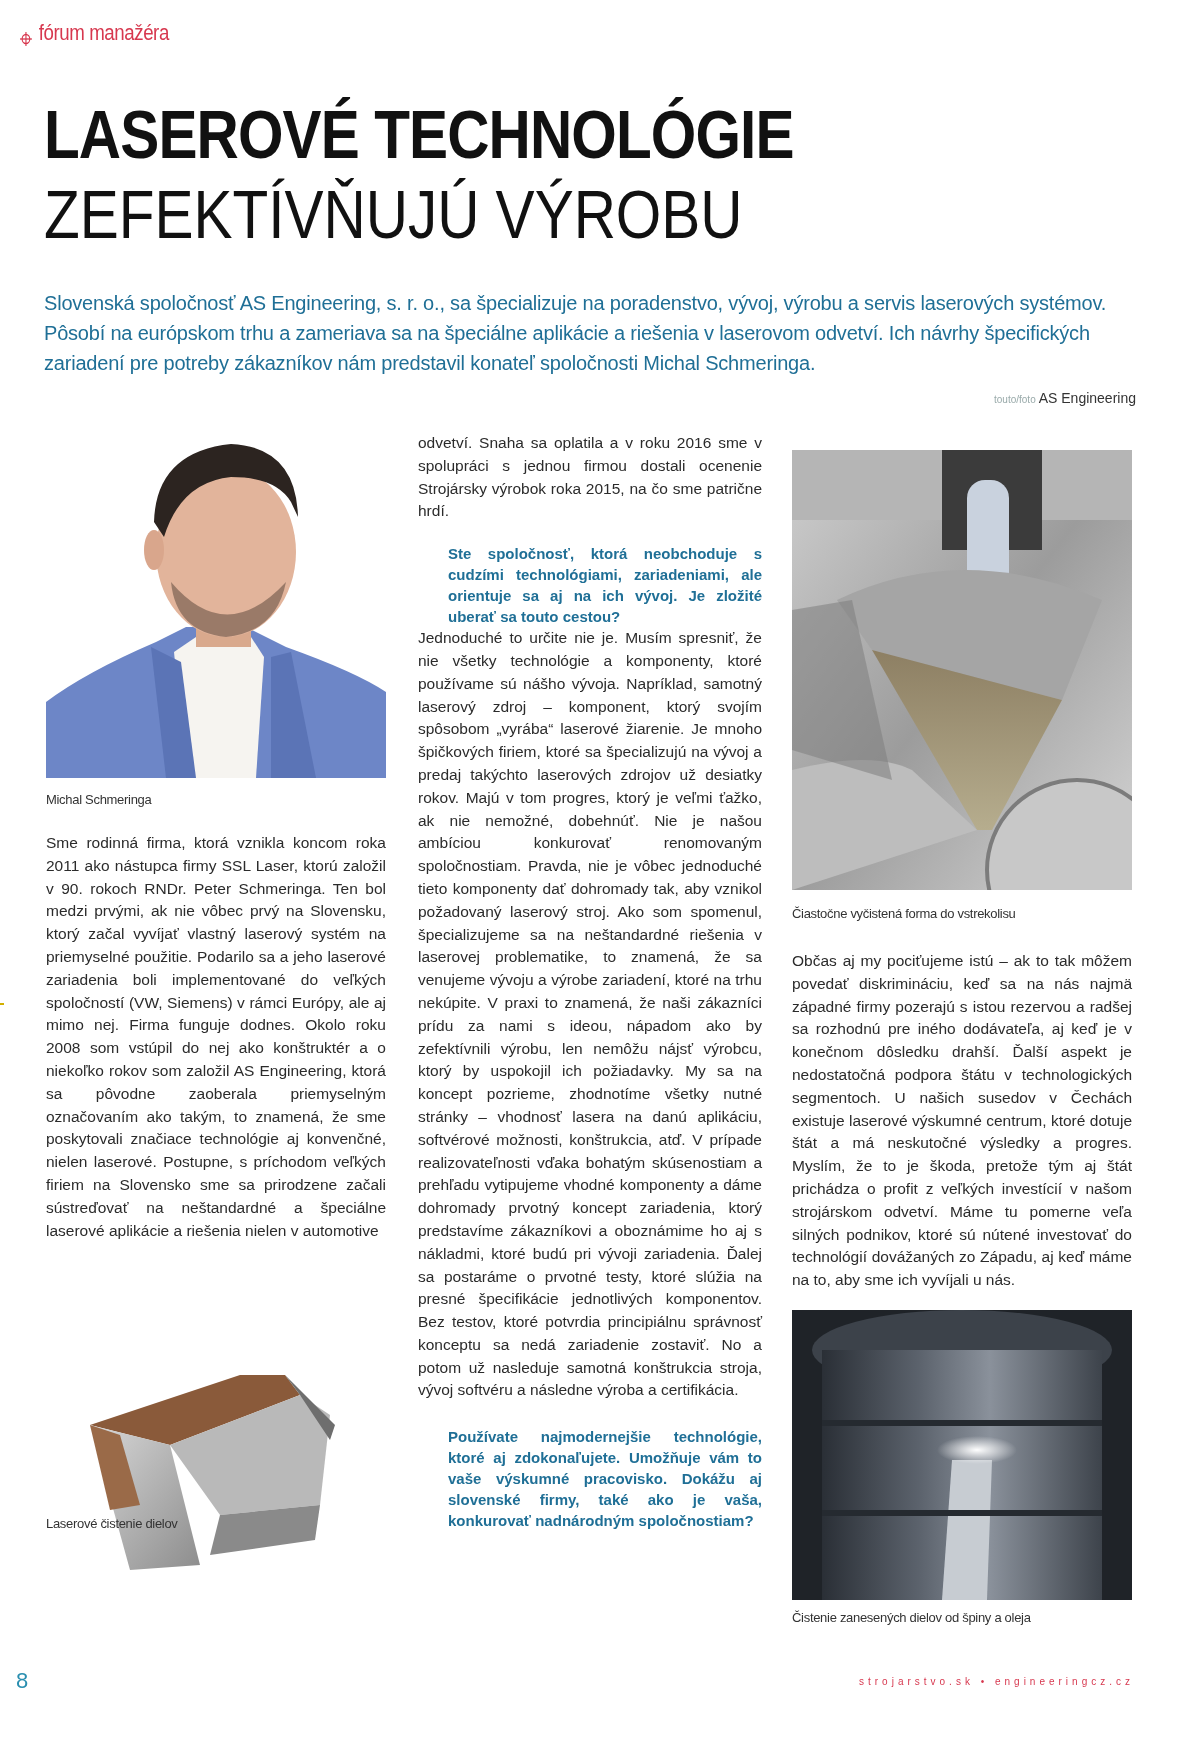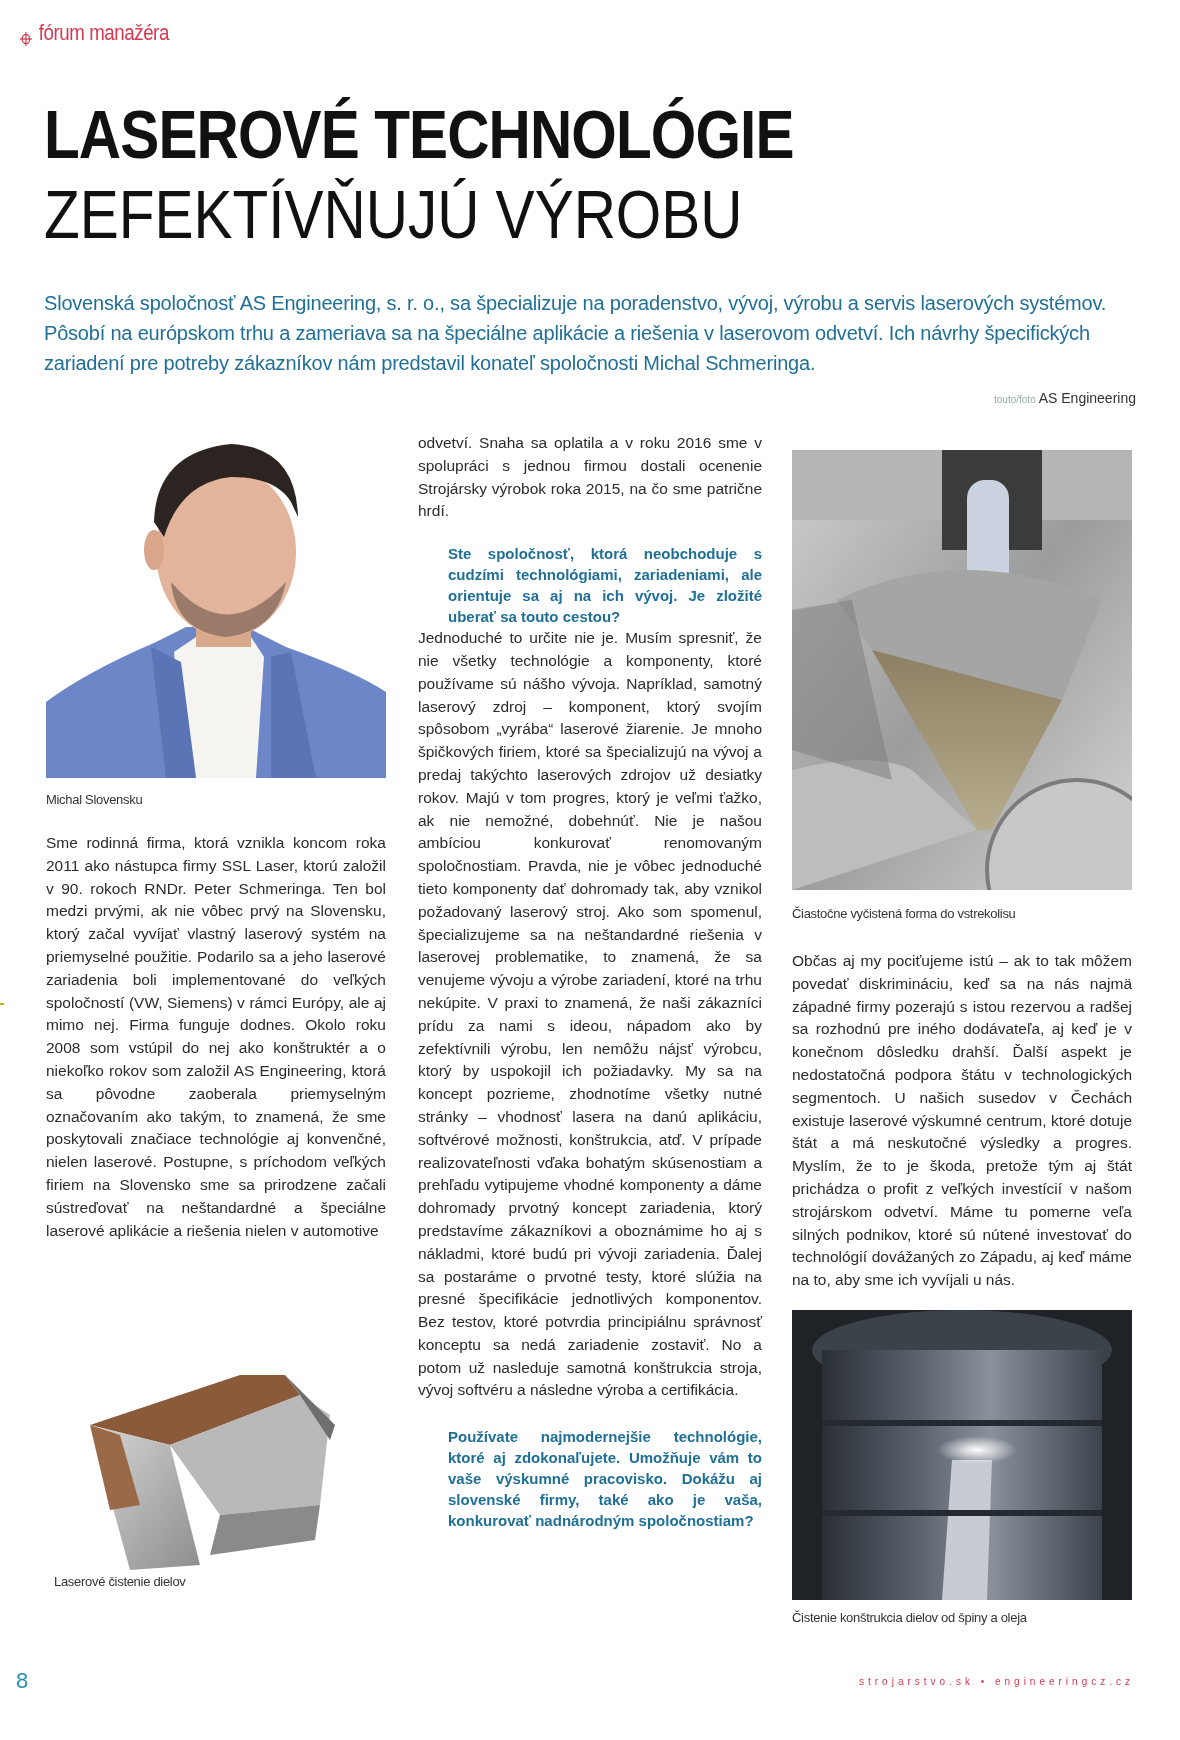--- a/index.html
+++ b/index.html
@@ -53,21 +53,21 @@
     <path d="M128 220 L150 205 L205 205 L218 225 L210 346 L140 346 Z" fill="#f6f4f0"></path>
     <path d="M105 215 L135 230 L150 346 L120 346 Z" fill="#5b74b6"></path>
     <path d="M225 225 L245 220 L270 346 L225 346 Z" fill="#5b74b6"></path>
     <rect x="150" y="170" width="55" height="45" fill="#d9a98d"></rect>
     <ellipse cx="180" cy="120" rx="70" ry="85" fill="#e2b49b"></ellipse>
     <path d="M108 90 Q110 20 185 12 Q250 15 252 85 L245 70 Q230 45 185 45 Q135 50 118 105 Z" fill="#2c2420"></path>
     <path d="M125 150 Q180 215 240 150 Q230 200 180 205 Q130 200 125 150 Z" fill="#6b5346" opacity="0.6"></path>
     <ellipse cx="108" cy="118" rx="10" ry="20" fill="#d9a68c"></ellipse>
   </svg>
 </div>
-<div class="abs caption" style="left:46px; top:792px;">Michal Slovensku</div>
+<div class="abs caption" style="left:46px; top:792px;">Michal Schmeringa</div>
 
 <div class="abs col" style="left:46px; top:832px; width:340px;">
   <p>Sme rodinná firma, ktorá vznikla koncom roka 2011 ako nástupca firmy SSL Laser, ktorú založil v 90. rokoch RNDr. Peter Schmeringa. Ten bol medzi prvými, ak nie vôbec prvý na Slovensku, ktorý začal vyvíjať vlastný laserový systém na priemyselné použitie. Podarilo sa a jeho laserové zariadenia boli implementované do veľkých spoločností (VW, Siemens) v rámci Európy, ale aj mimo nej. Firma funguje dodnes. Okolo roku 2008 som vstúpil do nej ako konštruktér a o niekoľko rokov som založil AS Engineering, ktorá sa pôvodne zaoberala priemyselným označovaním ako takým, to znamená, že sme poskytovali značiace technológie aj konvenčné, nielen laserové. Postupne, s príchodom veľkých firiem na Slovensko sme sa prirodzene začali sústreďovať na neštandardné a špeciálne laserové aplikácie a riešenia nielen v automotive</p>
 </div>
 
 <div class="abs photo" style="left:60px; top:1365px; width:320px; height:210px;">
   <svg width="320" height="210" viewBox="0 0 320 210">
     <defs>
       <linearGradient id="metal" x1="0" y1="0" x2="1" y2="1">
           <stop offset="0" stop-color="#d8d8d8"></stop>
@@ -75,21 +75,21 @@
         </linearGradient>
     </defs>
     <path d="M30 60 L180 10 L225 10 L240 30 L110 80 Z" fill="#8a5a3a"></path>
     <path d="M30 60 L110 80 L140 200 L70 205 Z" fill="url(#metal)"></path>
     <path d="M110 80 L240 30 L270 50 L260 140 L160 150 Z" fill="#b9b9b9"></path>
     <path d="M30 60 L60 70 L80 140 L50 145 Z" fill="#9a6a48"></path>
     <path d="M160 150 L260 140 L255 175 L150 190 Z" fill="#8a8a8a"></path>
     <path d="M225 10 L275 60 L270 75 L240 30 Z" fill="#6e6e6e"></path>
   </svg>
 </div>
-<div class="abs caption" style="left:46px; top:1574px;margin-left:8px;">Laserové čistenie dielov</div>
+<div class="abs caption" style="left:46px; top:1516px;">Laserové čistenie dielov</div>
 
 <div class="abs col" style="left:418px; top:432px; width:344px;">
   <p style="margin-bottom:20px;">odvetví. Snaha sa oplatila a v roku 2016 sme v spolupráci s jednou firmou dostali ocenenie Strojársky výrobok roka 2015, na čo sme patrične hrdí.</p>
   <p class="question" style="">Ste spoločnosť, ktorá neobchoduje s cudzími technológiami, zariadeniami, ale orientuje sa aj na ich vývoj. Je zložité uberať sa touto cestou?</p>
   <p style="margin-bottom:24px;">Jednoduché to určite nie je. Musím spresniť, že nie všetky technológie a komponenty, ktoré používame sú nášho vývoja. Napríklad, samotný laserový zdroj – komponent, ktorý svojím spôsobom „vyrába“ laserové žiarenie. Je mnoho špičkových firiem, ktoré sa špecializujú na vývoj a predaj takýchto laserových zdrojov už desiatky rokov. Majú v tom progres, ktorý je veľmi ťažko, ak nie nemožné, dobehnúť. Nie je našou ambíciou konkurovať renomovaným spoločnostiam. Pravda, nie je vôbec jednoduché tieto komponenty dať dohromady tak, aby vznikol požadovaný laserový stroj. Ako som spomenul, špecializujeme sa na neštandardné riešenia v laserovej problematike, to znamená, že sa venujeme vývoju a výrobe zariadení, ktoré na trhu nekúpite. V praxi to znamená, že naši zákazníci prídu za nami s ideou, nápadom ako by zefektívnili výrobu, len nemôžu nájsť výrobcu, ktorý by uspokojil ich požiadavky. My sa na koncept pozrieme, zhodnotíme všetky nutné stránky – vhodnosť lasera na danú aplikáciu, softvérové možnosti, konštrukcia, atď. V prípade realizovateľnosti vďaka bohatým skúsenostiam a prehľadu vytipujeme vhodné komponenty a dáme dohromady prvotný koncept zariadenia, ktorý predstavíme zákazníkovi a oboznámime ho aj s nákladmi, ktoré budú pri vývoji zariadenia. Ďalej sa postaráme o prvotné testy, ktoré slúžia na presné špecifikácie jednotlivých komponentov. Bez testov, ktoré potvrdia principiálnu správnosť konceptu sa nedá zariadenie zostaviť. No a potom už nasleduje samotná konštrukcia stroja, vývoj softvéru a následne výroba a certifikácia.</p>
   <p class="question" style="margin-bottom:6px;">Používate najmodernejšie technológie, ktoré aj zdokonaľujete. Umožňuje vám to vaše výskumné pracovisko. Dokážu aj slovenské firmy, také ako je vaša, konkurovať nadnárodným spoločnostiam?</p>
 </div>
 
 <div class="abs photo" style="left:792px; top:450px; width:340px; height:440px;">
   <svg width="340" height="440" viewBox="0 0 340 440">
@@ -137,17 +137,17 @@
     </defs>
     <rect width="340" height="290" fill="#1f2328"></rect>
     <ellipse cx="170" cy="40" rx="150" ry="40" fill="#3c424a"></ellipse>
     <rect x="30" y="40" width="280" height="250" fill="url(#dark)"></rect>
     <path d="M160 150 L200 150 L195 290 L150 290 Z" fill="#c7ccd2"></path>
     <ellipse cx="185" cy="140" rx="40" ry="14" fill="url(#glow)"></ellipse>
     <rect x="30" y="110" width="280" height="6" fill="#252a30"></rect>
     <rect x="30" y="200" width="280" height="6" fill="#252a30"></rect>
   </svg>
 </div>
-<div class="abs caption" style="left:792px; top:1610px;">Čistenie konštrukcia dielov od špiny a oleja</div>
+<div class="abs caption" style="left:792px; top:1610px;">Čistenie zanesených dielov od špiny a oleja</div>
 
 <div class="abs footer-page">8</div>
 <div class="abs footer-site">strojarstvo.sk • engineeringcz.cz</div>
 <div class="abs mark-left"></div>
 
 </body></html>

